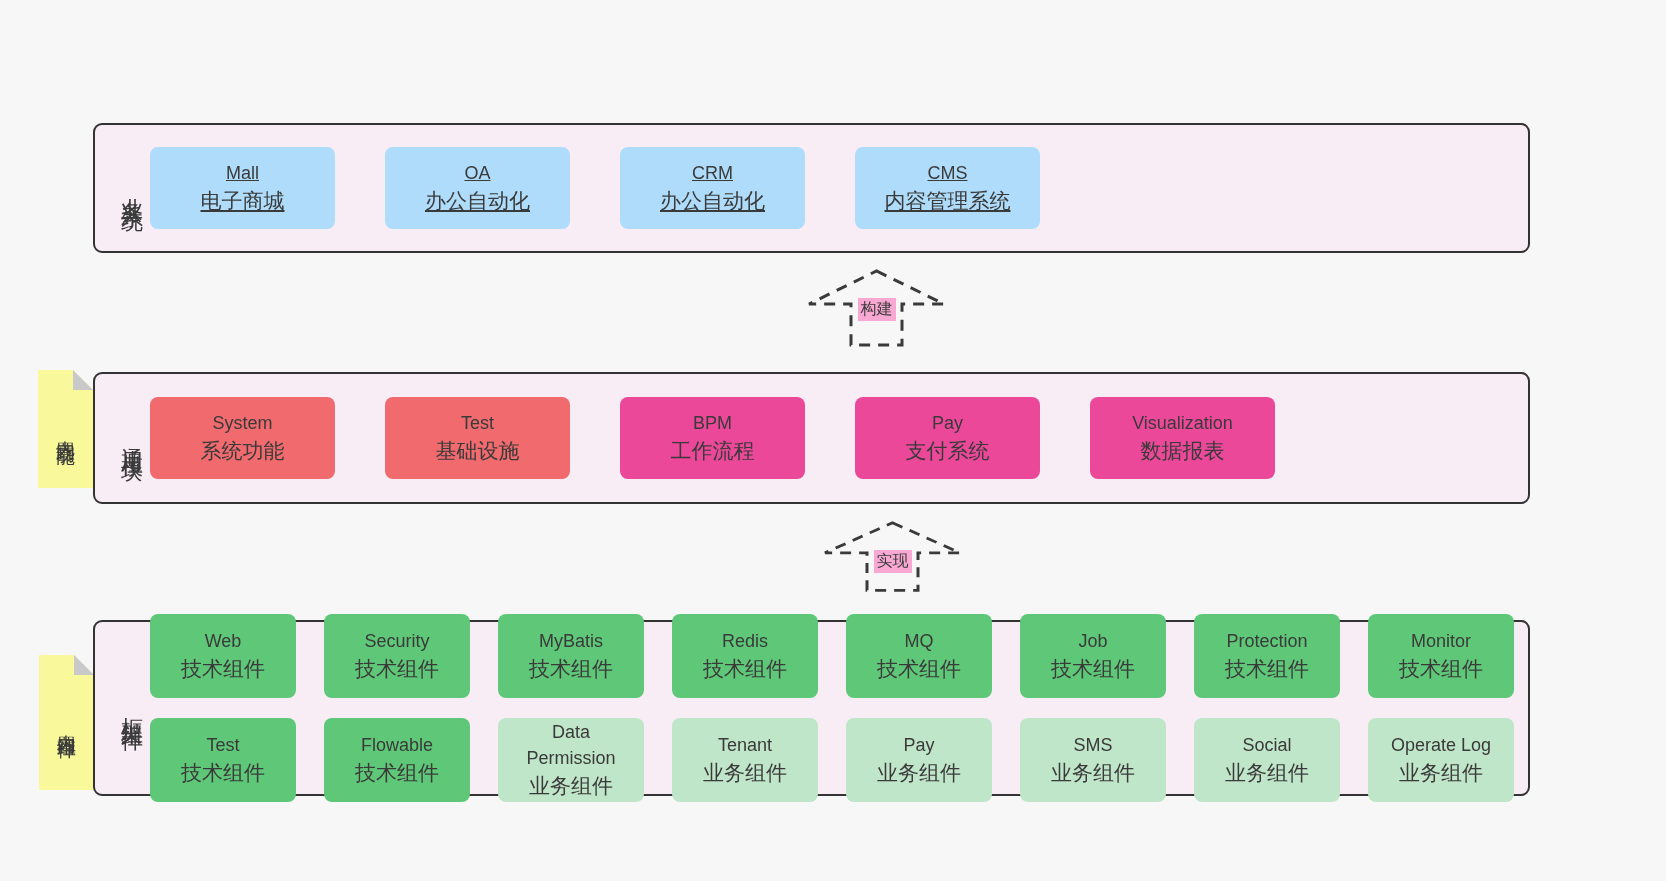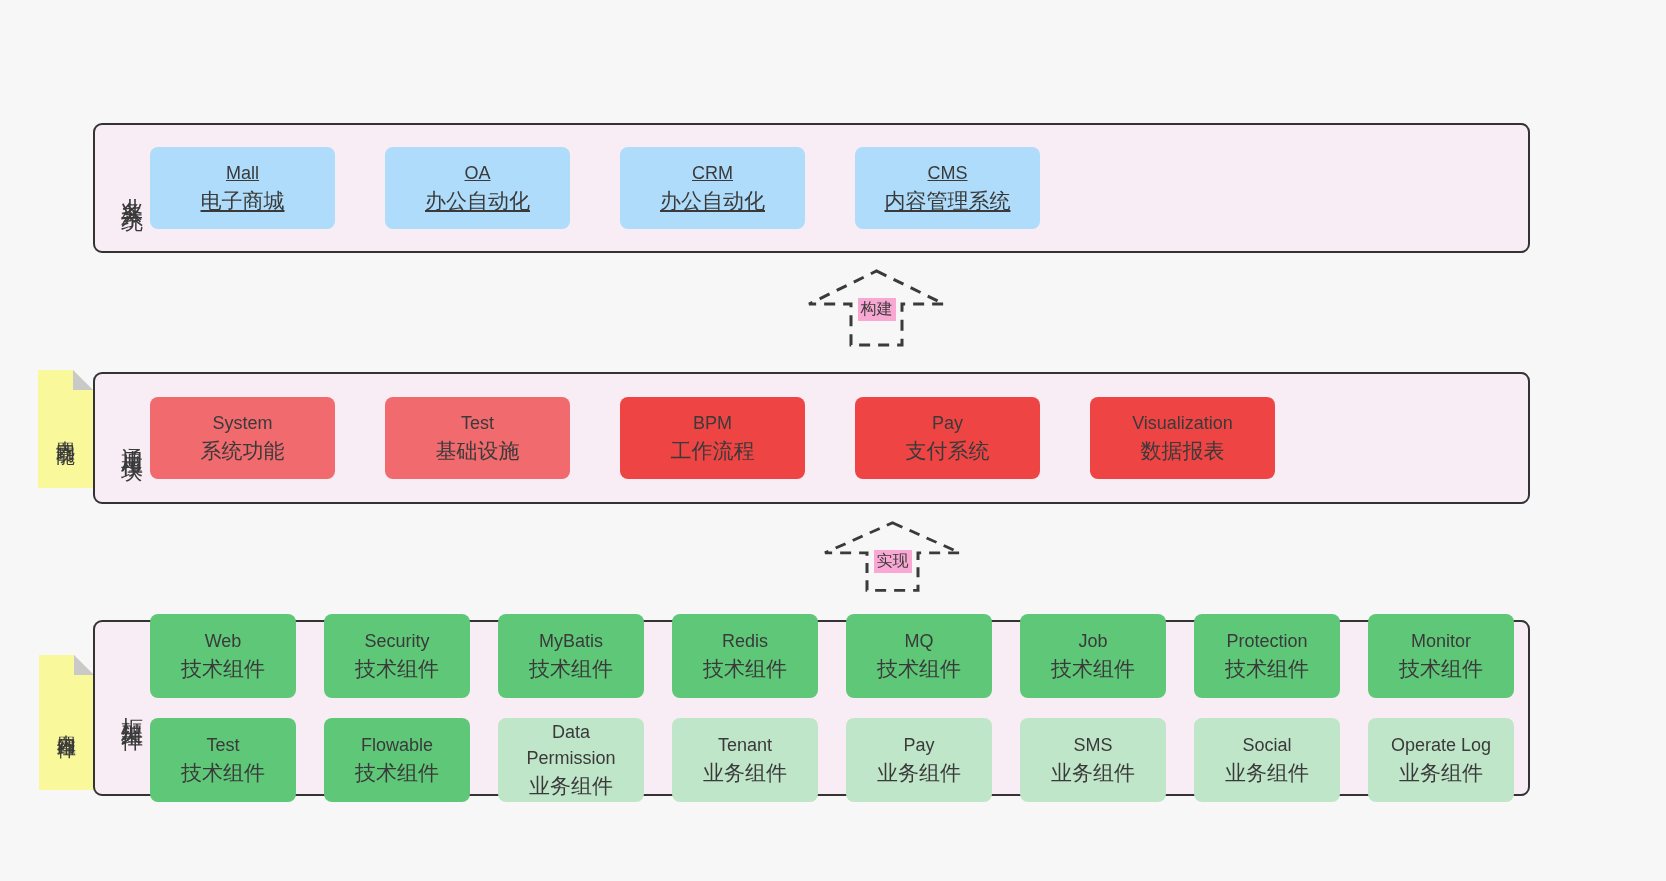--- a/index.html
+++ b/index.html
@@ -45,21 +45,21 @@
     justify-content:center;
     text-align:center;
     line-height:1.45;
   }
   .sec1 .box, .sec2 .box { width:185px; height:82px; padding:0 8px; }
   .sec3 .box { width:146px; height:84px; padding:0 16px; }
   .box .name { font-size:18px; }
   .box .desc { font-size:21px; }
   .b-blue   { background:#aedcfa;text-decoration:underline; }
   .b-red    { background:#f16a6e;align-items:center; }
-  .b-pink   { background:#ef4444; }
+  .b-pink   { background:#ec4899; }
   .b-green  { background:#5fc878; }
   .b-lgreen { background:#c0e6ca; }
 
   .note { position:absolute; }
   .note2 { left:38px; top:370px; width:55px; height:118px; }
   .note3 { left:39px; top:655px; width:55px; height:135px; }
   .note-body {
     position:absolute; inset:0;
     background:#f9f99b;
     clip-path:polygon(0 0, calc(100% - 20px) 0, 100% 20px, 100% 100%, 0 100%);

